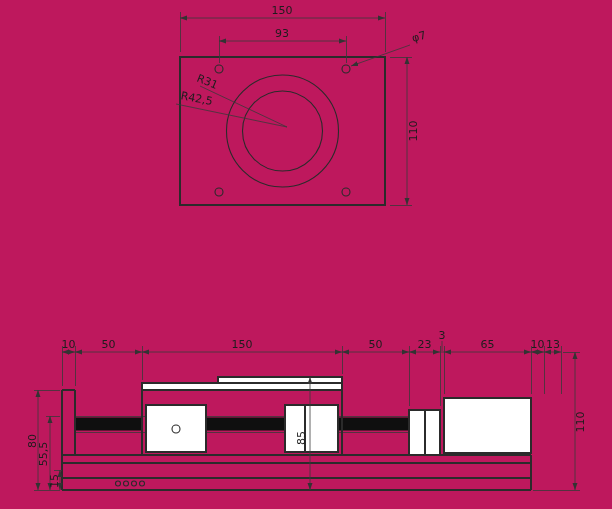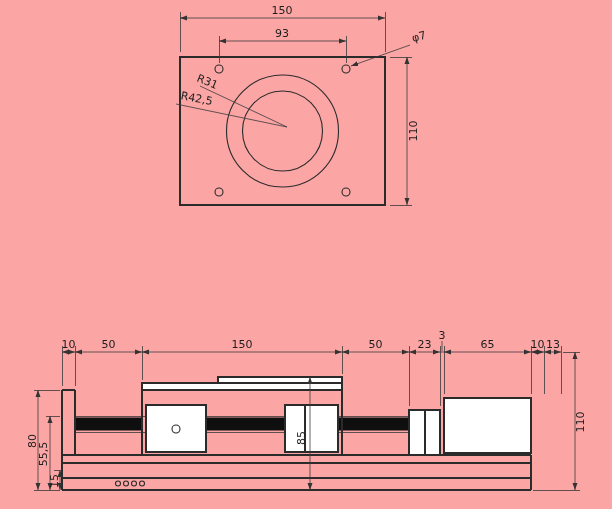--- a/index.html
+++ b/index.html
@@ -1,18 +1,18 @@
 <!DOCTYPE html>
 <html><head>
 <meta charset="utf-8">
 <style>
   html,body { margin:0; padding:0; background:#ffffff; }
   .stage {
     width:612px; height:509px; position:relative;
-    background:#fca5a5; overflow:hidden;
+    background:#be185d; overflow:hidden;
     font-family:"DejaVu Sans", sans-serif;
   }
   svg { display:block; }
   svg text {
     font-family:"DejaVu Sans", sans-serif;
     font-size:11px;
     fill:#1d1d1d;
   }
   .dt { text-anchor:middle; }
   .ln  { stroke:#2b2b2b; stroke-width:1.1; fill:none; }

